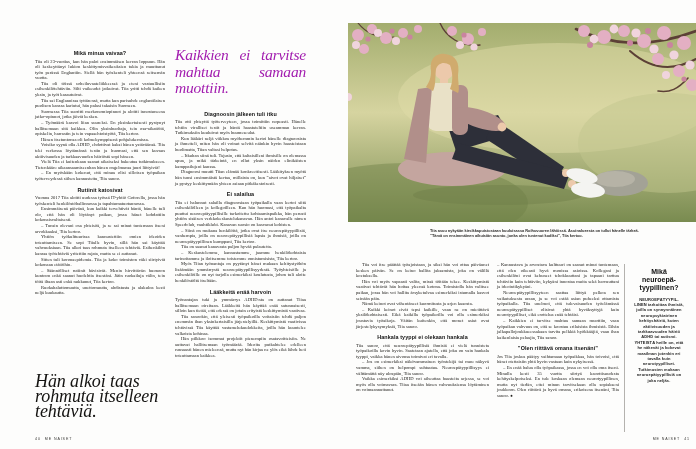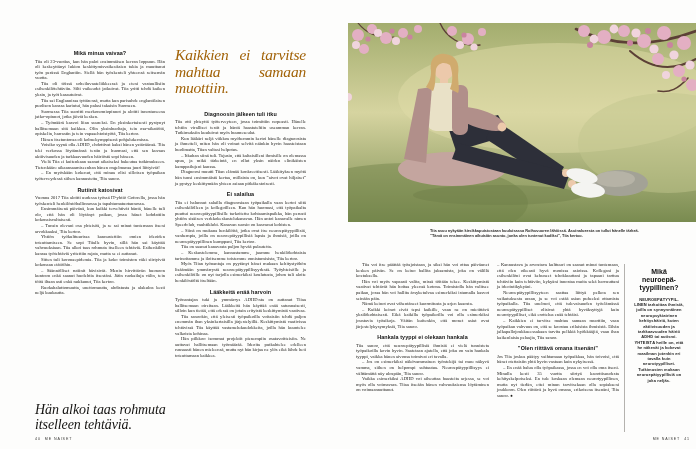--- a/index.html
+++ b/index.html
@@ -16,26 +16,25 @@
   .col p{margin:0;text-indent:0;}
   .sec-body p + p{text-indent:6px;}
   .sec-heading{
     font-family:"Liberation Sans", sans-serif;font-weight:bold;
     font-size:5.4px;line-height:6.5px;text-align:center;color:#111;
     margin:5px 0 2px 0;letter-spacing:.1px;
   }
   .sec-heading.first{margin-top:0;}
   .display-heading{
     font-style:italic;font-size:15.5px;line-height:16.5px;font-weight:400;
-    color:#a16207;letter-spacing:-.2px;margin:0 0 14px 0;
+    color:#a21caf;letter-spacing:-.2px;margin:0 0 14px 0;
   }
   .pull-quote{
-    font-style:italic;font-size:14px;line-height:15px;color:#141311;
+    font-style:italic;font-size:18px;line-height:15px;color:#141311;
     letter-spacing:-.1px;
-    margin-top:28px;
   }
   .caption{
     font-family:"Liberation Sans", sans-serif;font-weight:bold;
     font-size:3.9px;line-height:4.9px;color:#2b2a28;text-align:left;
   }
   .sidebar{
     font-family:"Liberation Sans", sans-serif;text-align:center;
   }
   .sidebar-heading{
     font-weight:bold;font-size:7px;line-height:8.2px;color:#101010;

